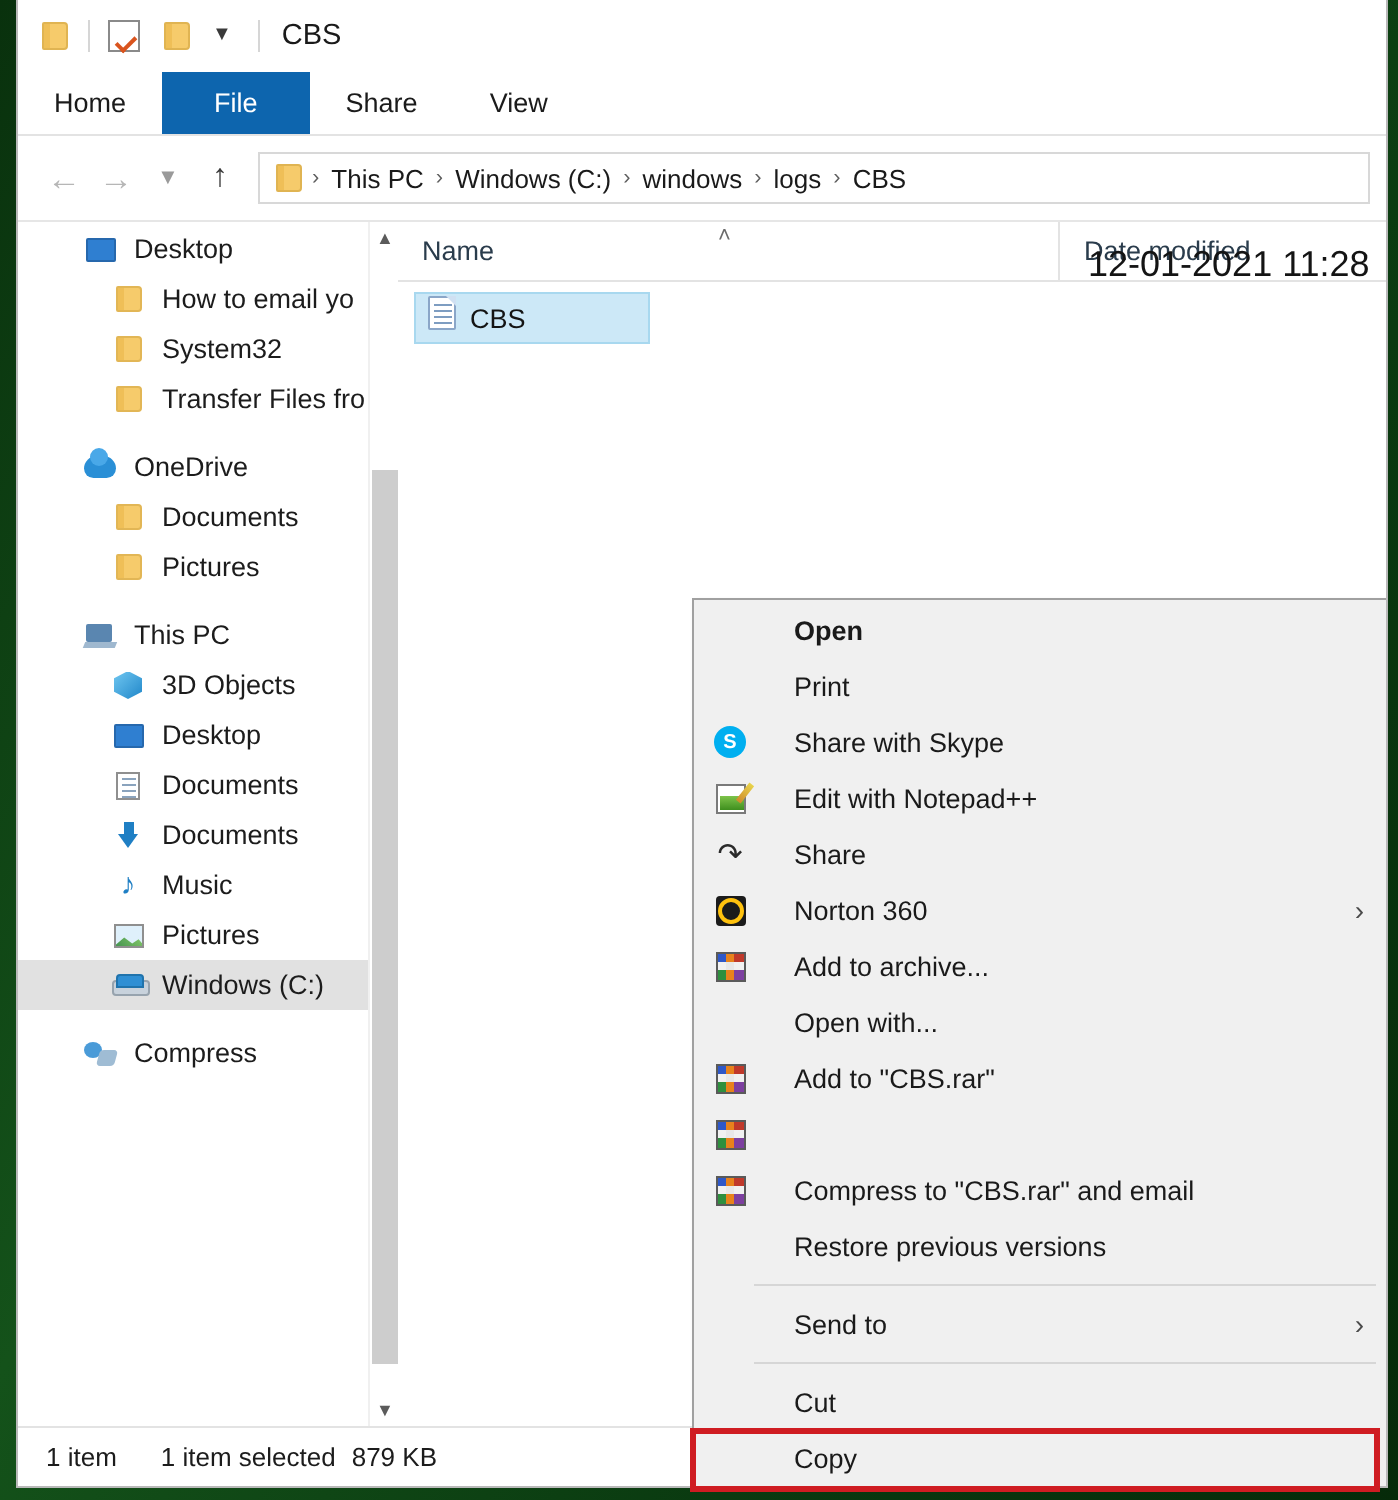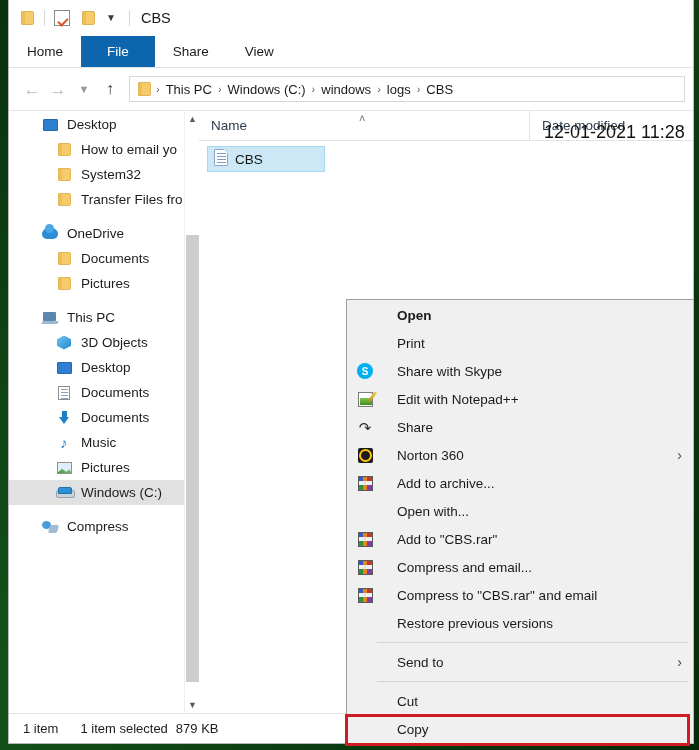--- a/index.html
+++ b/index.html
@@ -528,21 +528,20 @@
               <i></i>
               <i></i>
               <i></i>
               <i></i>
               <i></i>
               <i></i>
               <i></i>
               <i></i>
             </span>
           </span>
-        <span class="mlabel">Compress and email...</span>
       </div>
       <div class="mi">
         <span class="mic">
             <span class="rar">
               <i></i>
               <i></i>
               <i></i>
               <i></i>
               <i></i>
               <i></i>

